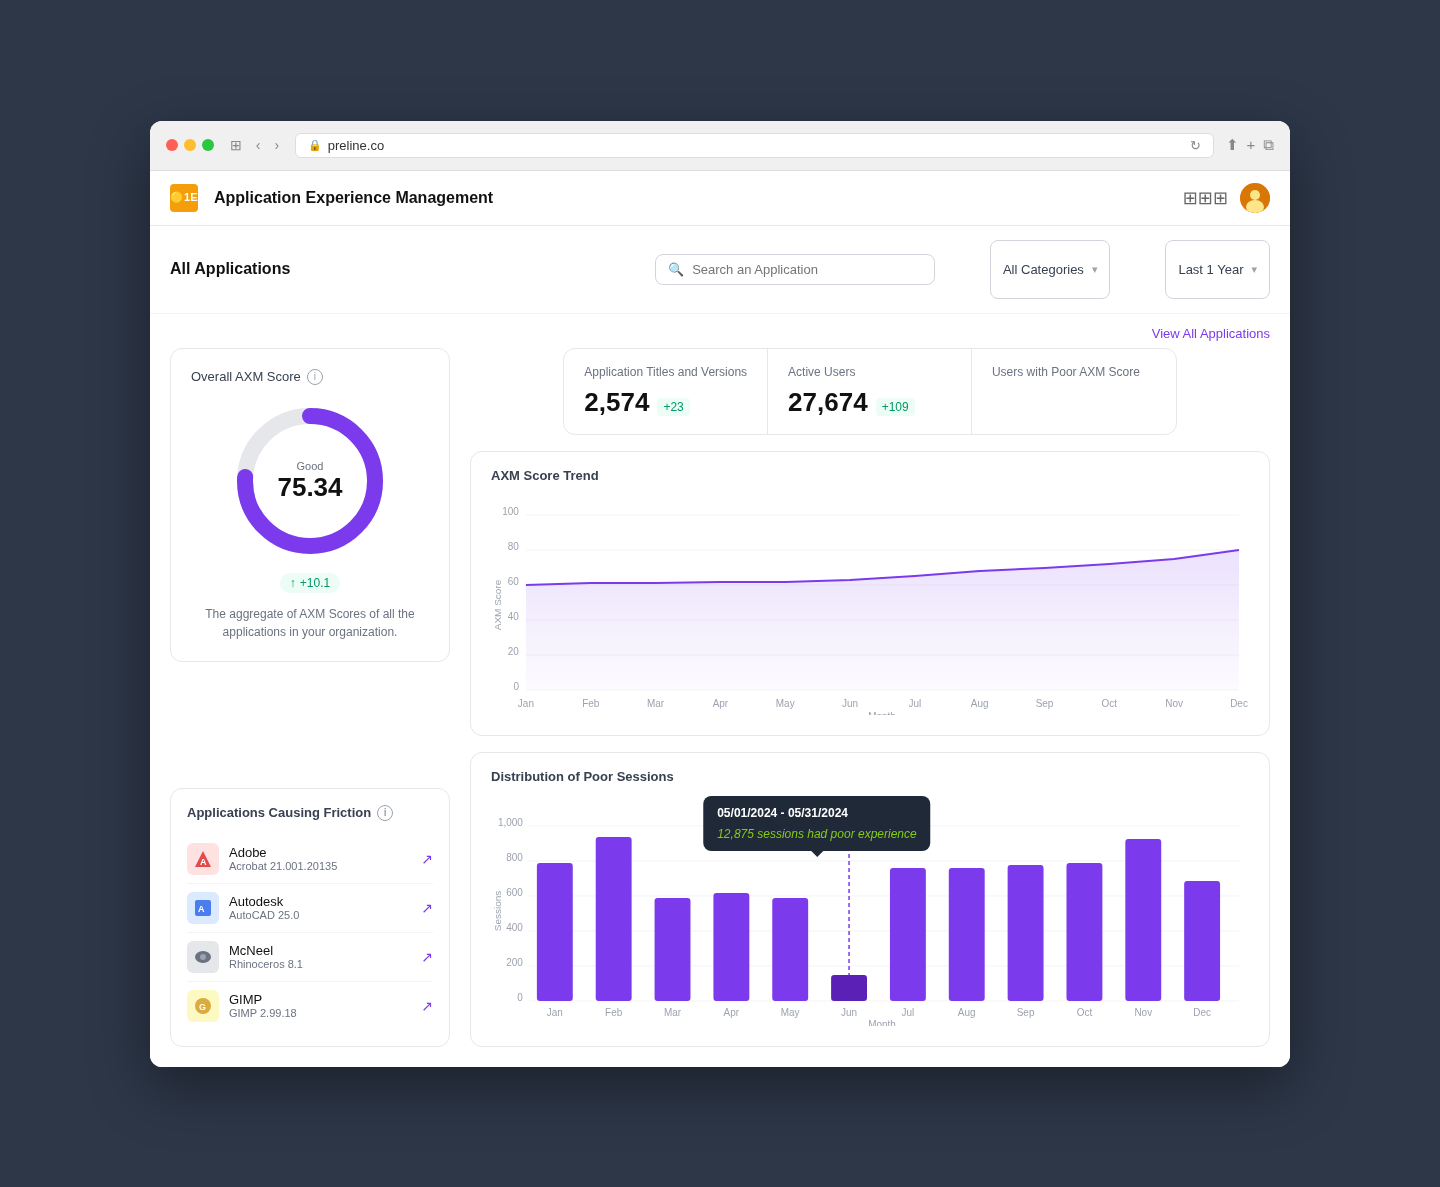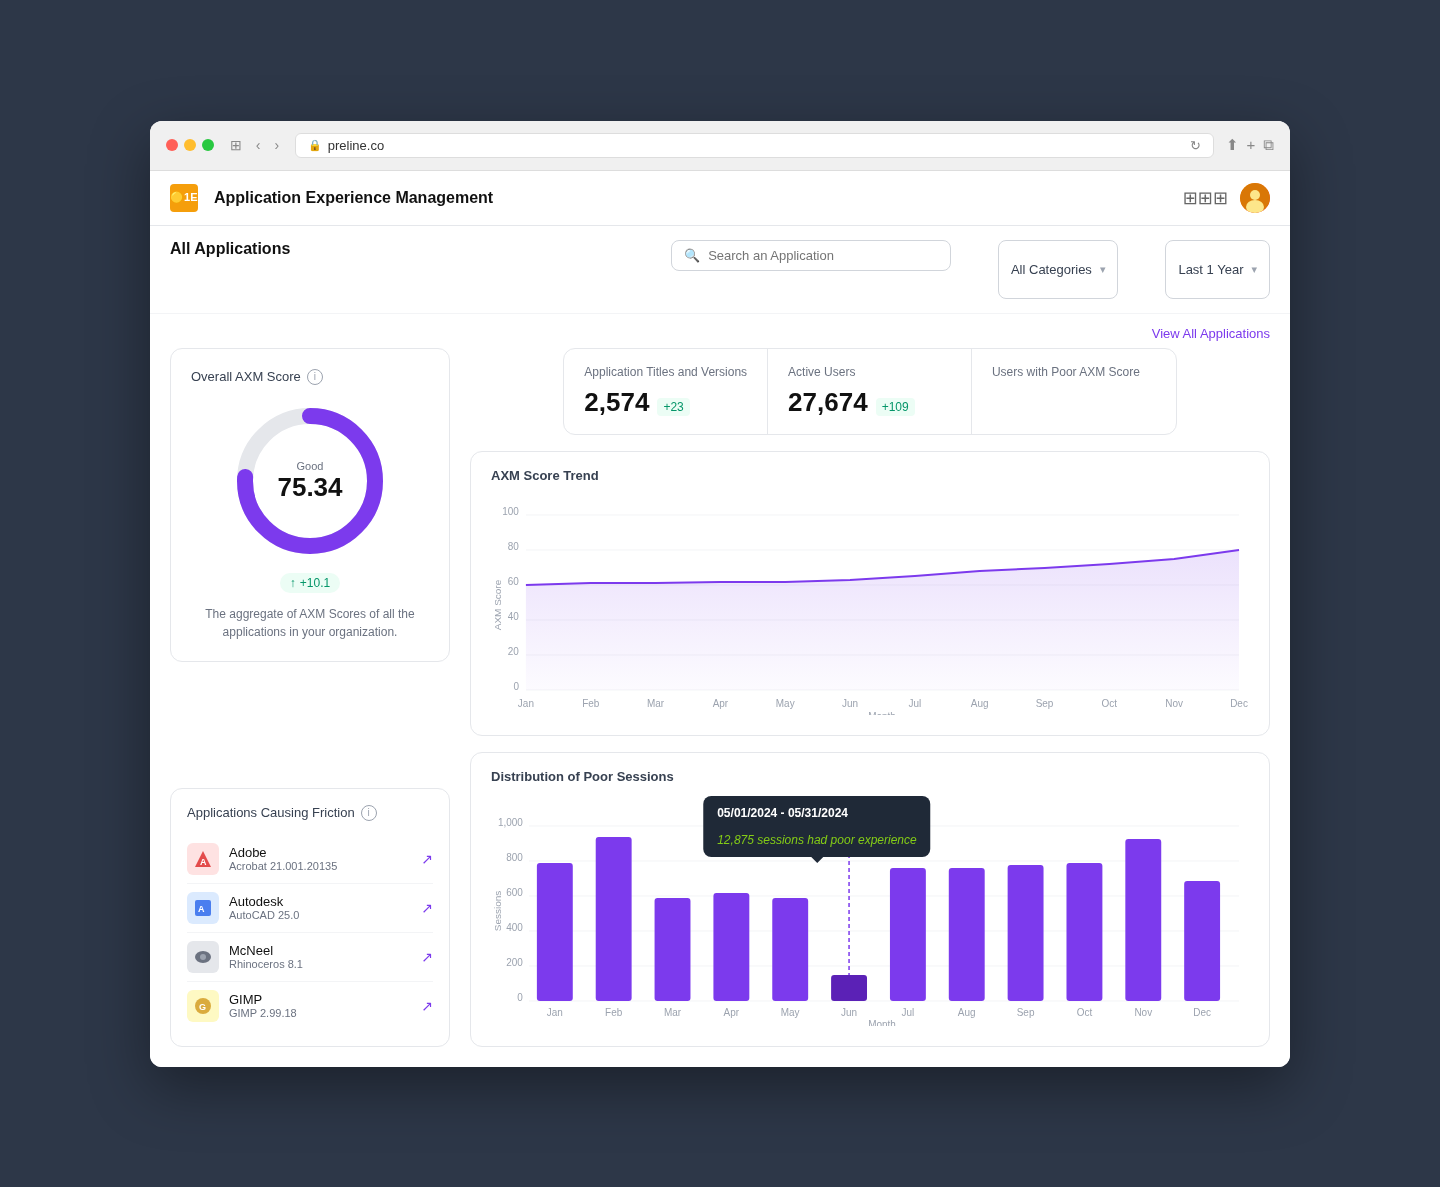--- a/index.html
+++ b/index.html
@@ -102,22 +102,22 @@
       display: flex;
       align-items: center;
       justify-content: center;
       color: white;
       font-size: 12px;
       overflow: hidden;
     }
     .page-header {
       padding: 14px 20px;
       display: flex;
-      align-items: flex-start;
-      gap: 16px;
+      align-items: center;
+      gap: 24px;
       border-bottom: 1px solid #f3f4f6;
     }
     .page-title {
       font-size: 16px;
       font-weight: 700;
       color: #111;
       flex: 1;
     }
     .search-box {
       display: flex;
@@ -266,21 +266,21 @@
     .chart-title { font-size: 13px; font-weight: 600; color: #374151; margin-bottom: 12px; }
     .chart-wrapper { position: relative; }
     
     .friction-card {
       border: 1px solid #e5e7eb;
       border-radius: 12px;
       padding: 16px;
     }
     .friction-title {
       font-size: 13px;
-      font-weight: 400;
+      font-weight: 700;
       color: #374151;
       display: flex;
       align-items: center;
       gap: 6px;
       margin-bottom: 14px;
     }
     .friction-item {
       display: flex;
       align-items: center;
       gap: 10px;
@@ -309,21 +309,21 @@
       color: white;
       border-radius: 8px;
       padding: 10px 14px;
       font-size: 12px;
       pointer-events: none;
       left: 47%;
       top: 5px;
       transform: translateX(-50%);
       white-space: nowrap;
     }
-    .tooltip-date { font-weight: 600; margin-bottom: 13px; }
+    .tooltip-date { font-weight: 600; margin-bottom: 7px; }
     .tooltip-value { color: #84cc16; font-style: italic; }
     .tooltip-arrow {
       position: absolute;
       bottom: -6px;
       left: 50%;
       transform: translateX(-50%);
       width: 0; height: 0;
       border-left: 6px solid transparent;
       border-right: 6px solid transparent;
       border-top: 6px solid #1f2937;

